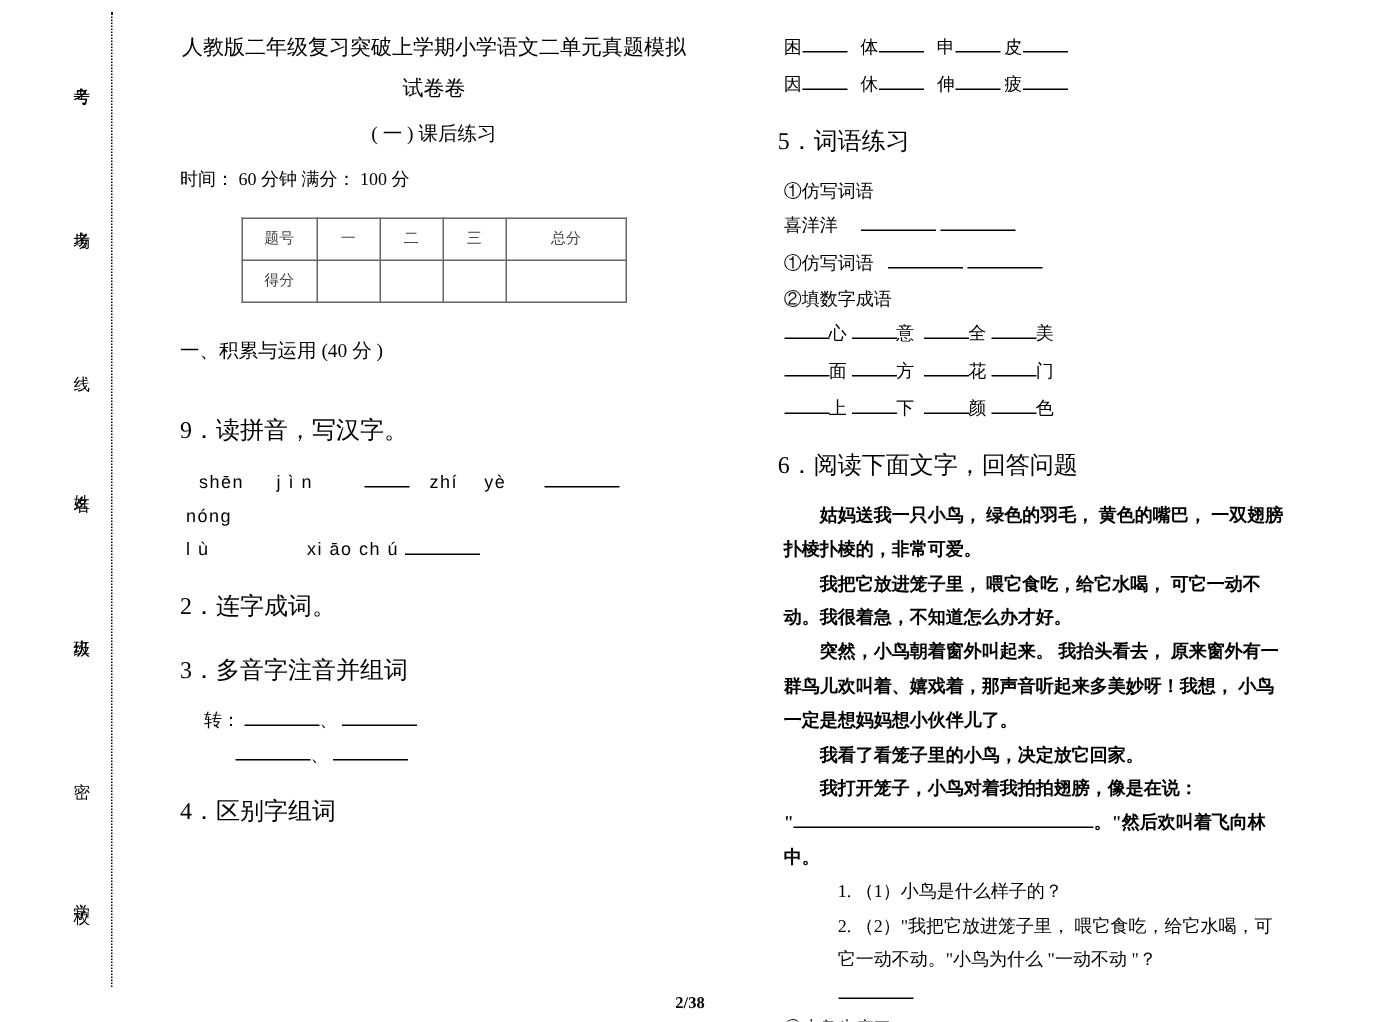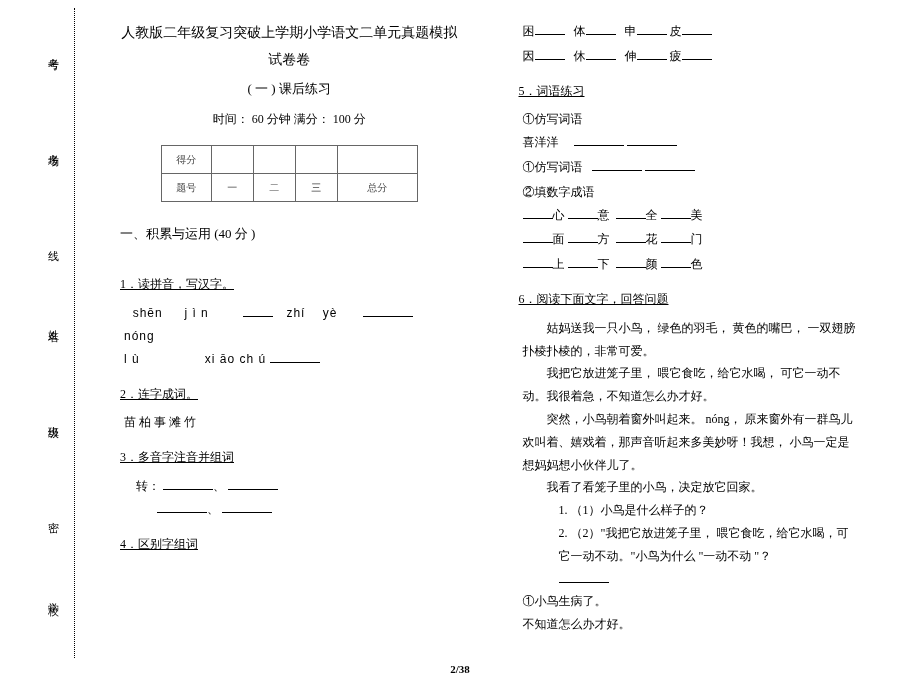--- a/index.html
+++ b/index.html
@@ -52,40 +52,40 @@
   }
   .col {
     flex: 1;
     padding: 20px 24px 10px 30px;
     line-height: 1.9;
   }
   .col-left { padding-right: 20px; }
   .col-right { padding-left: 40px; padding-right: 63px; }
   h1.title { text-align: center; font-size: 14px; font-weight: normal; margin-bottom: 4px; }
   .subtitle { text-align: center; font-size: 13px; margin-bottom: 6px; }
-  .timing { text-align: center; font-size: 12px; margin-bottom: 14px; }
+  .timing { text-align: left; font-size: 12px; margin-bottom: 14px; }
   table.score {
     border-collapse: collapse;
     margin: 0 auto 20px auto;
     width: 76%;
   }
   table.score td {
     border: 1px solid #666;
     height: 28px;
     font-size: 10px;
     text-align: center;
     color: #444;
   }
   table.score td.lbl { width: 50px; }
   .sect { font-size: 13px; margin: 18px 0 27px 0; }
-  .q { font-size: 12px; margin: 12px 0 6px 0; text-decoration: underline; }
+  .q { font-size: 16px; margin: 12px 0 6px 0; }
   .qbody { font-size: 12px; padding-left: 4px; }
   .blank { display:inline-block; border-bottom: 1px solid #000; min-width: 42px; height: 12px; vertical-align: baseline;}
   .blank.w30{min-width:30px;} .blank.w50{min-width:50px;} .blank.w200{min-width:200px;}
-  .indent { text-indent: 2em; }
+  .indent { text-indent: 2em; font-weight: bold; }
   .row { margin-bottom: 2px; }
   .footer {
     position: absolute;
     bottom: 6px; left: 0; width: 100%;
     text-align: center;
     font-size: 11px;
     color: #000;
     font-weight: bold;
   }
   .pinyin { font-family: Arial, sans-serif; letter-spacing: 1px; }
@@ -118,56 +118,55 @@
 <div class="page">
 
   <div class="col col-left">
     <h1 class="title">人教版二年级复习突破上学期小学语文二单元真题模拟试卷卷</h1>
     <div class="subtitle">( 一 ) 课后练习</div>
     <div class="timing">时间：  60 分钟   满分：  100 分</div>
 
     <table class="score">
       <tbody>
           <tr>
-        <td class="lbl">得分</td>
-        <td></td>
-        <td></td>
-        <td></td>
-        <td></td>
-      </tr>
-      <tr>
         <td class="lbl">题号</td>
         <td>一</td>
         <td>二</td>
         <td>三</td>
         <td>总分</td>
       </tr>
+      <tr>
+        <td class="lbl">得分</td>
+        <td></td>
+        <td></td>
+        <td></td>
+        <td></td>
+      </tr>
     </tbody>
       </table>
 
     <div class="sect">一、积累与运用  (40 分 )</div>
 
-    <div class="q">1．读拼音，写汉字。</div>
+    <div class="q">9．读拼音，写汉字。</div>
     <div class="qbody pinyin">
       &nbsp;&nbsp;<span>shēn</span>&nbsp;&nbsp;&nbsp;&nbsp;
       <span>j ì n</span>&nbsp;&nbsp;&nbsp;&nbsp;&nbsp;&nbsp;&nbsp;
       <span class="blank w30"></span>&nbsp;&nbsp;
       <span>zhí</span>&nbsp;&nbsp;&nbsp;
       <span>yè</span>&nbsp;&nbsp;&nbsp;&nbsp;&nbsp;
       <span class="blank w50"></span>&nbsp;&nbsp;&nbsp;&nbsp;
       <span>nóng</span>
     </div>
     <div class="qbody pinyin">
       <span>l ù</span>&nbsp;&nbsp;&nbsp;&nbsp;&nbsp;&nbsp;&nbsp;&nbsp;&nbsp;&nbsp;&nbsp;&nbsp;&nbsp;&nbsp;
       <span>xi āo ch ú</span>
       <span class="blank w50"></span>
     </div>
 
     <div class="q">2．连字成词。</div>
-    <div class="qbody">苗         柏         事         滩         竹</div>
 
     <div class="q">3．多音字注音并组词</div>
     <div class="qbody">
       &nbsp;&nbsp;&nbsp;&nbsp;<span>转：</span>
       <span class="blank w50"></span>、
       <span class="blank w50"></span>
     </div>
     <div class="qbody">
       &nbsp;&nbsp;&nbsp;&nbsp;&nbsp;&nbsp;&nbsp;&nbsp;&nbsp;&nbsp;
       <span class="blank w50"></span>、
@@ -220,22 +219,26 @@
     <div class="qbody row">
       <span class="blank w30"></span><span>上</span>
       <span class="blank w30"></span><span>下</span>&nbsp;
       <span class="blank w30"></span><span>颜</span>
       <span class="blank w30"></span><span>色</span>
     </div>
 
     <div class="q">6．阅读下面文字，回答问题</div>
     <div class="qbody indent">姑妈送我一只小鸟，  绿色的羽毛，  黄色的嘴巴，  一双翅膀扑棱扑棱的，非常可爱。</div>
     <div class="qbody indent">我把它放进笼子里，  喂它食吃，给它水喝，  可它一动不动。我很着急，不知道怎么办才好。</div>
-    <div class="qbody indent">突然，小鸟朝着窗外叫起来。  nóng，  原来窗外有一群鸟儿欢叫着、嬉戏着，那声音听起来多美妙呀！我想，  小鸟一定是想妈妈想小伙伴儿了。</div>
+    <div class="qbody indent">突然，小鸟朝着窗外叫起来。  我抬头看去，  原来窗外有一群鸟儿欢叫着、嬉戏着，那声音听起来多美妙呀！我想，  小鸟一定是想妈妈想小伙伴儿了。</div>
     <div class="qbody indent">我看了看笼子里的小鸟，决定放它回家。</div>
+    <div class="qbody indent">
+      <span>我打开笼子，小鸟对着我拍拍翅膀，像是在说：</span><br>
+      "<span class="blank w200"></span><span>。"然后欢叫着飞向林中。</span>
+    </div>
 
     <div class="qbody" style="padding-left:40px;">1.  （1）小鸟是什么样子的？</div>
     <div class="qbody" style="padding-left:40px;">2.  （2）"我把它放进笼子里，  喂它食吃，给它水喝，可它一动不动。"小鸟为什么 "一动不动 "？</div>
     <div class="qbody" style="padding-left:40px;">
       <span class="blank w50"></span>
     </div>
 
     <div class="qbody">①小鸟生病了。</div>
     <div class="qbody">不知道怎么办才好。</div>
 

